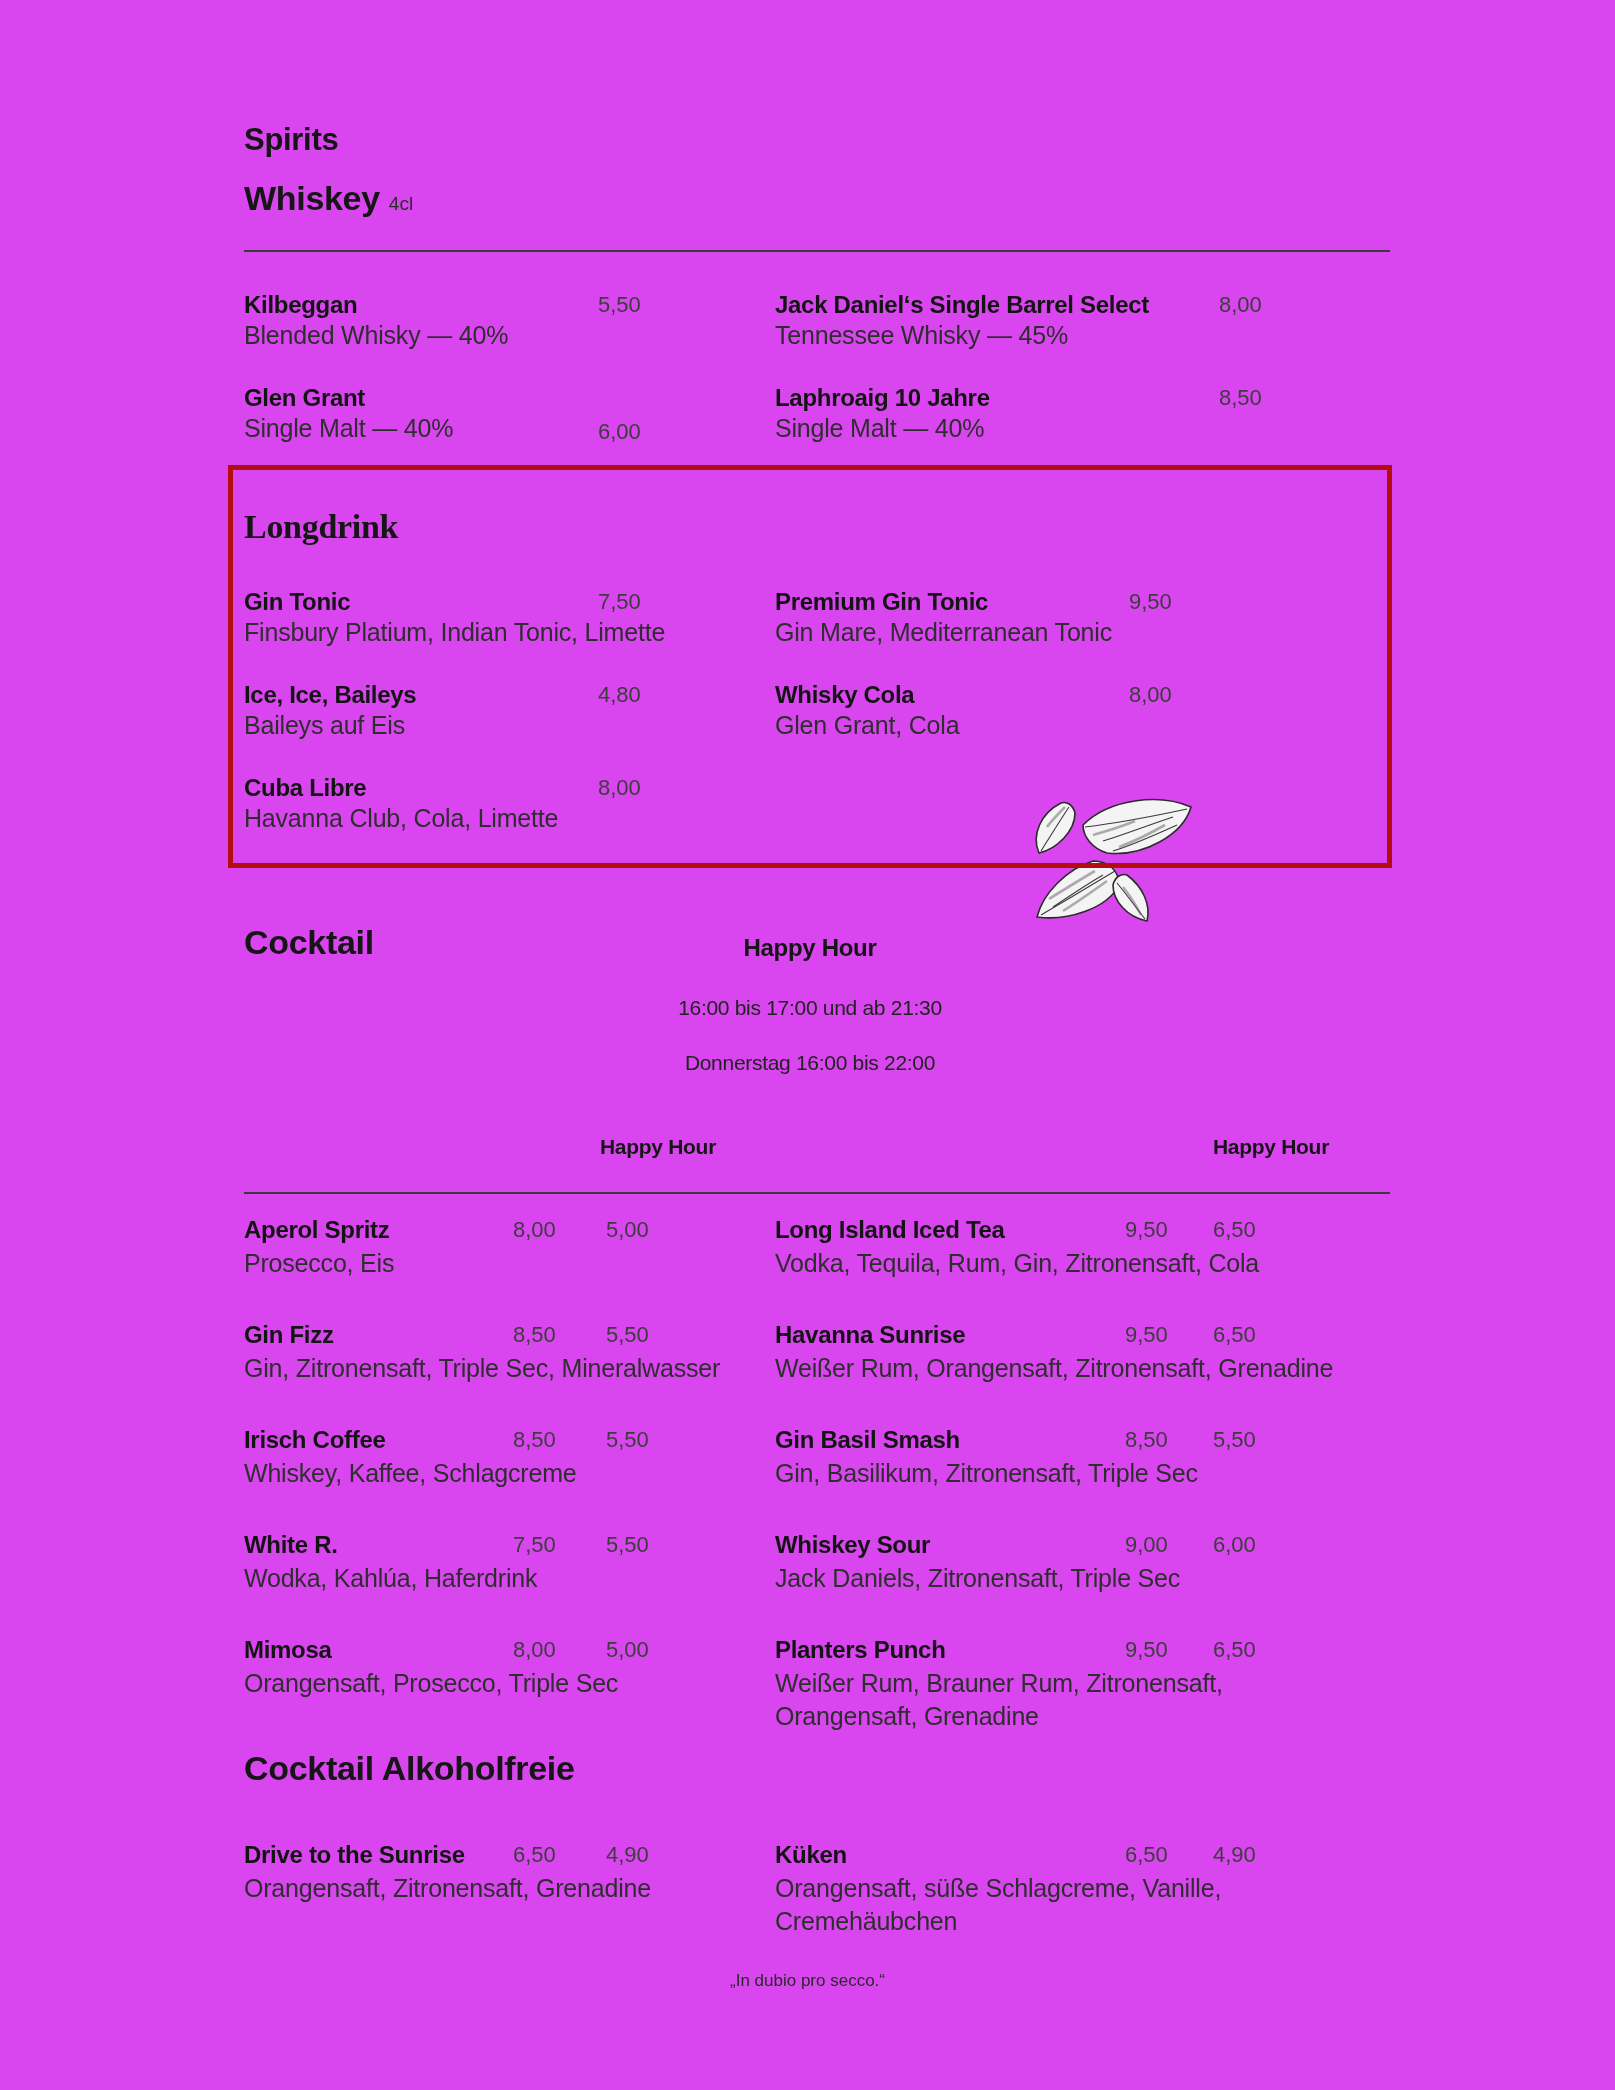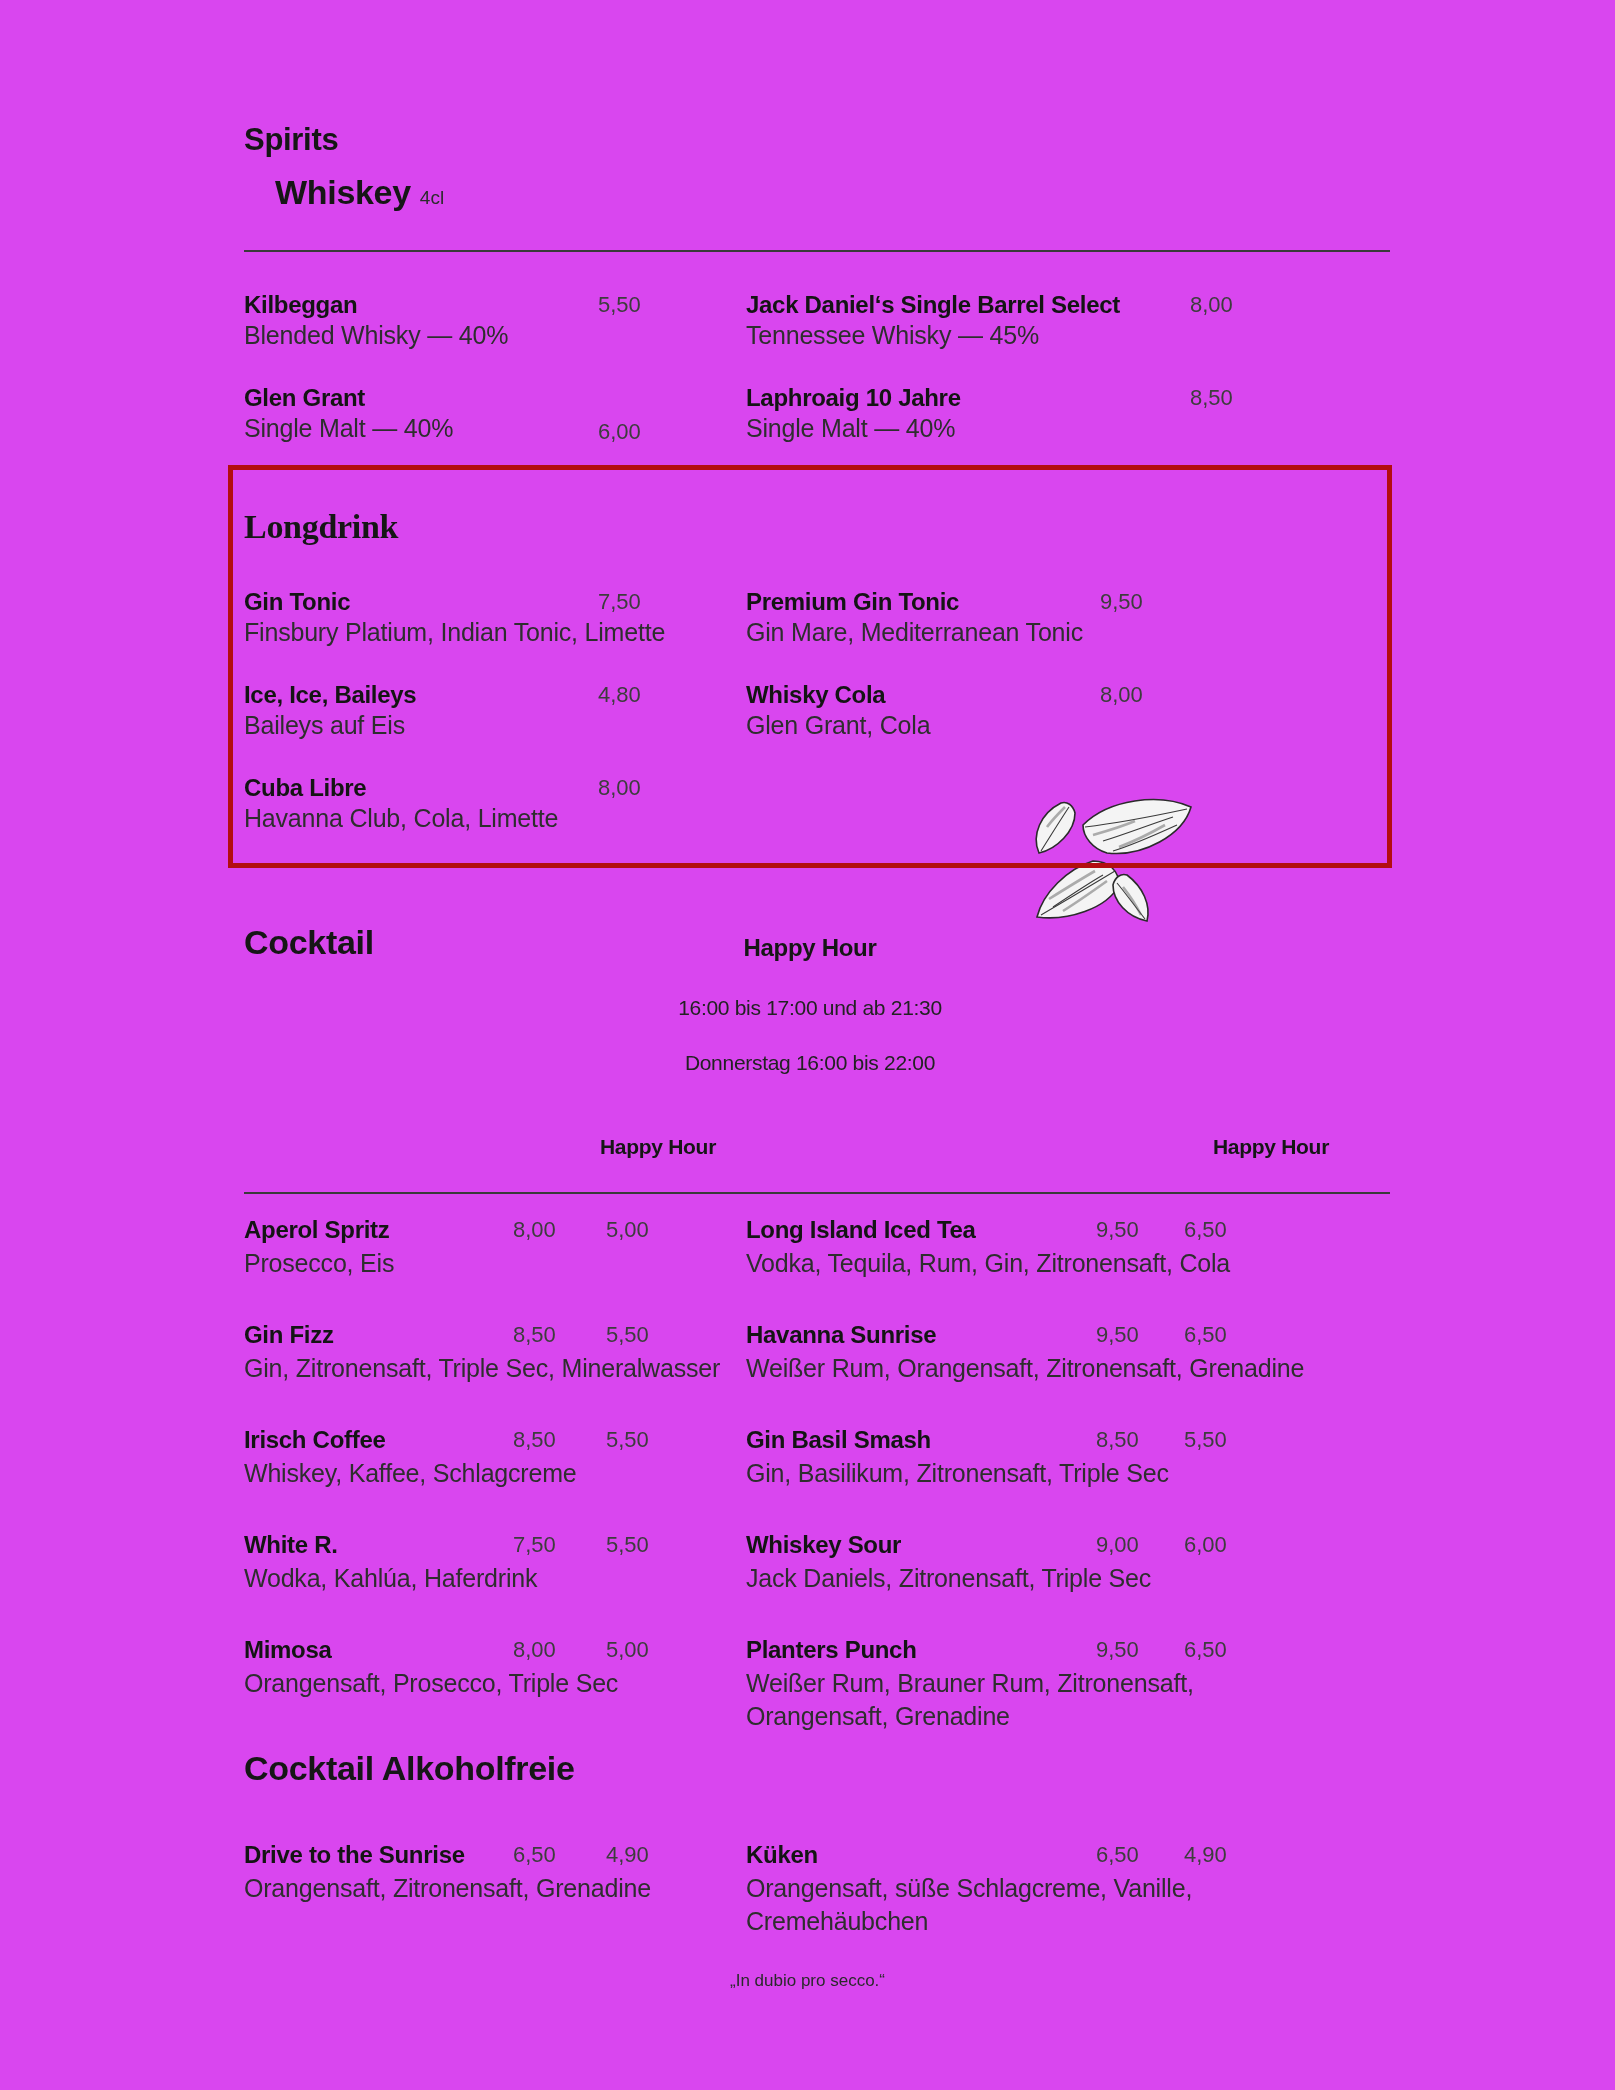--- a/index.html
+++ b/index.html
@@ -12,21 +12,21 @@
     letter-spacing:-0.3px;
     overflow:hidden;
   }
   .abs{position:absolute;}
   .h-small{font-size:31px;font-weight:bold;color:#161616;}
   .h-big{font-size:34px;font-weight:bold;color:#161616;}
   .unit{font-size:19px;font-weight:normal;color:#2c2c2c;margin-left:9px;letter-spacing:0;}
   .rule{border-top:2px solid #3a3a3a;height:0;}
   .col{position:absolute;top:0;width:560px;}
   .col-l{left:0;}
-  .col-r{left:502px;width:620px;}
+  .col-r{left:531px;width:620px;}
   .item{position:relative;}
   .head{position:relative;line-height:34px;height:34px;white-space:nowrap;}
   .name{font-size:24px;font-weight:bold;color:#141414;}
   .price{position:absolute;top:0;font-size:22px;font-weight:normal;color:#3d3d3d;line-height:34px;letter-spacing:0;}
   .desc{font-size:25px;color:#2e2e2e;line-height:27px;white-space:pre-line;letter-spacing:-0.2px;}
   
   .pA{left:354px;}            
   .pB{left:444px;}            
   .c1{left:269px;} .c2{left:362px;}   
   .d1{left:350px;} .d2{left:438px;}   
@@ -47,21 +47,21 @@
   .leaf{z-index:4;}
   .quote{font-size:17px;color:#2a2a2a;text-align:center;letter-spacing:0;}
 </style>
 </head>
 <body>
 
 <div class="page">
 
   <div class="abs h-small" style="left:244px;top:122px;line-height:36px;">Spirits</div>
 
-  <div class="abs" style="left:244px;top:172px;line-height:40px;margin-left:31px;">
+  <div class="abs" style="left:244px;top:172px;line-height:52px;">
     <span class="h-big">Whiskey</span><span class="unit">4cl</span>
   </div>
 
   <div class="abs rule" style="left:244px;top:250px;width:1146px;"></div>
 
   <div class="abs gap-s" style="left:244px;top:288px;width:1160px;">
     <div class="col col-l">
       <div class="item">
         <div class="head"><span class="name">Kilbeggan</span>
           <span class="price pA">5,50</span></div>

